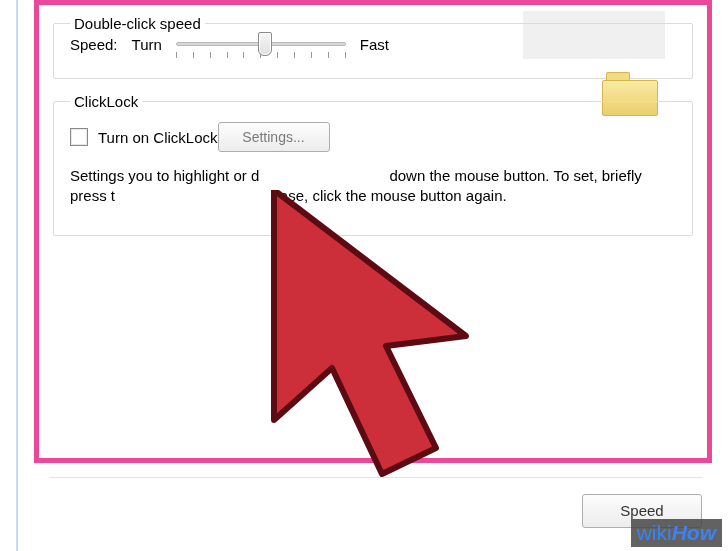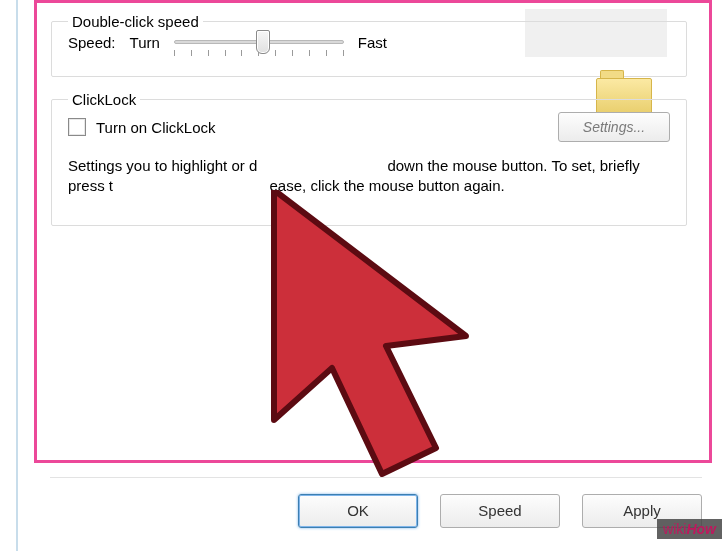--- a/index.html
+++ b/index.html
@@ -13,22 +13,22 @@
     position: relative;
     overflow: hidden;
   }
   .outer {
     position: absolute; left: 16px; top: 0; right: 6px; bottom: 0;
     border-left: 2px solid #c8ddeb;
   }
   .sheet {
     position: absolute; left: 16px; top: 0; right: 10px; bottom: 88px;
     background: #fff;
-    border: 3px solid #ec4899;
-    padding: 0 8px 0 0;
+    border: 5px solid #ec4899;
+    padding: 0 0 0 0;
   }
   .fake-shadow {
     position: absolute; right: 42px; top: 6px; width: 142px; height: 48px;
     background: #f0f0f0;
   }
   fieldset.group {
     border: 1px solid #dcdcdc;
     border-radius: 2px;
     margin: 10px 14px 14px 14px;
     padding: 4px 16px 14px 16px;
@@ -65,55 +65,55 @@
   .folder-icon .tab {
     position: absolute; left: 4px; top: 0; width: 24px; height: 10px;
     background: #f2db86; border: 1px solid #d6b54a; border-bottom: none;
     border-radius: 2px 2px 0 0;
   }
   .folder-icon .body {
     position: absolute; left: 0; top: 8px; right: 0; bottom: 0;
     background: linear-gradient(#fbe9a3,#e9cf6e);
     border: 1px solid #d6b54a; border-radius: 2px;
   }
-  .clicklock-row { display: flex; justify-content: space-between; align-items: center; }
+  .clicklock-row { display: flex; align-items: center; margin-top: 8px; }
   .chk { display: flex; align-items: center; gap: 10px; }
   .chkbox {
     width: 18px; height: 18px;
     border: 1px solid #8a8a8a; background: #fff;
     box-shadow: inset 0 0 0 1px #e8e8e8;
   }
   .btn {
     min-width: 112px; height: 30px;
     border: 1px solid #adadad;
     background: linear-gradient(#fdfdfd,#ececec);
     border-radius: 3px;
     font: inherit; font-size: 14px; color: #333;
     padding: 0 18px; cursor: pointer;
   }
-  .btn.disabled { color: #7a7a7a; font-style: italic; }
+  .btn.disabled { color: #7a7a7a; }
   .dlg-buttons {
     position: absolute; left: 32px; right: 20px; bottom: 22px; height: 52px;
     display: flex; justify-content: flex-end; gap: 22px; align-items: center;
     border-top: 1px solid #e3e3e3;
     padding-top: 14px;
   }
   .dlg-buttons .btn { min-width: 120px; height: 34px; font-size: 15px; }
   .btn.primary {
     border: 1px solid #3c7fb1;
     box-shadow: 0 0 0 1px #7eb4ea inset, 0 0 3px #7eb4ea;
   }
   .cursor-overlay {
     position: absolute; left: 234px; top: 190px; width: 260px; height: 290px;
     pointer-events: none;
   }
   .watermark {
-    position: absolute; right: 6px; bottom: 12px;
-    color: #be185d; background: rgba(70,70,70,0.85);
-    font-size: 14px; font-weight: 400;
+    position: absolute; right: 6px; bottom: 4px;
+    color: #3b82f6; background: rgba(70,70,70,0.85);
+    font-size: 21px; font-weight: 400;
     padding: 2px 6px;
     font-family: "Segoe UI", sans-serif;
   }
   .watermark b { font-weight: 700; font-style: italic; }
 </style>
 </head>
 <body>
 
 <div class="outer">
   <div class="sheet">
@@ -158,23 +158,21 @@
         </label>
         <button class="btn disabled">Settings...</button>
       </div>
       <p class="desc" style="max-width:none;margin-top:14px">
         <span>Settings you to highlight or d</span><span style="visibility:hidden">rag without holding</span><span> down the mouse button. To set, briefly press t</span><span style="visibility:hidden">he mouse button. To rel</span><span>ease, click the mouse button again.</span>
       </p>
     </fieldset>
   </div>
 
   <div class="dlg-buttons">
-    <button class="btn primary">OK</button>
     <button class="btn">Speed</button>
-    <button class="btn">Apply</button>
   </div>
 </div>
 
 <svg class="cursor-overlay" viewBox="0 0 260 290">
   <path d="M 40 0 L 40 230 L 98 178 L 148 284 L 202 258 L 152 156 L 232 146 Z" fill="#cc2f3a" stroke="#5c0b12" stroke-width="6" stroke-linejoin="round"></path>
 </svg>
 
 <div class="watermark">
   <span>wiki</span><b>How</b>
 </div>

